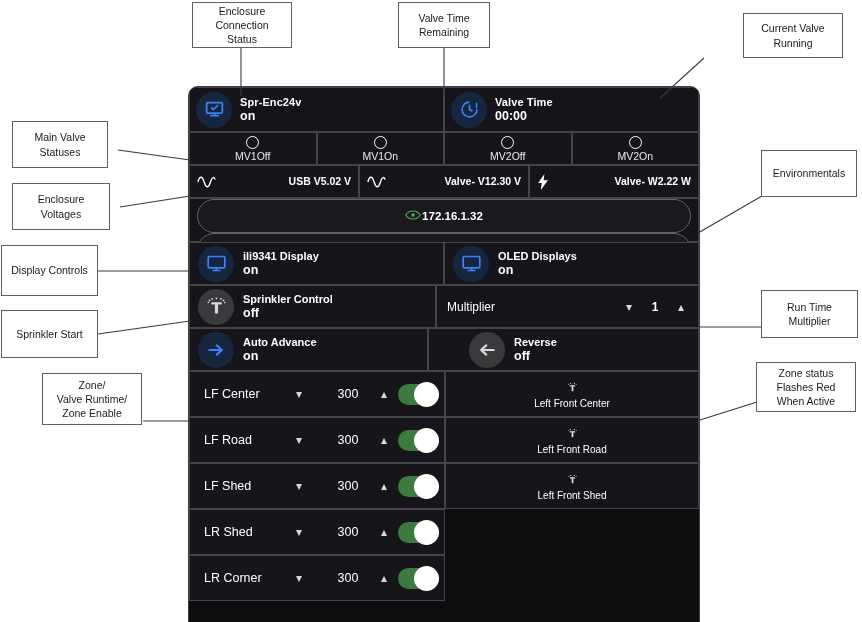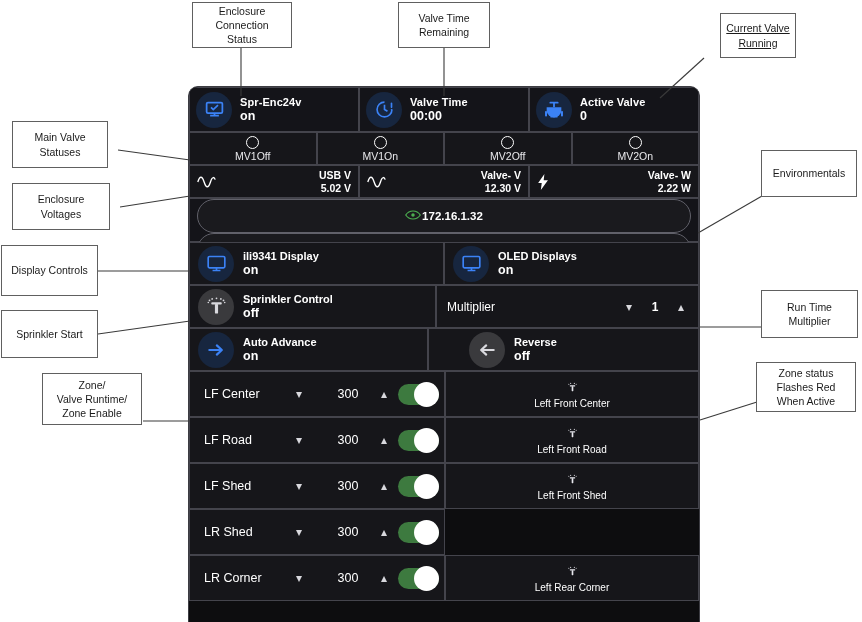--- a/index.html
+++ b/index.html
@@ -45,21 +45,21 @@
   
   .mv-row{height:33px;}
   .mv-cell{flex:1;flex-direction:column;justify-content:center;align-items:center;gap:0px;}
   .mv-dot{width:11px;height:11px;border-radius:50%;border:1.6px solid #ffffff;}
   .mv-lbl{color:#e9e9ec;font-size:10.5px;margin-top:1px;}
 
   
   .v-row{height:33px;}
   .v-cell{flex:1;justify-content:space-between;padding:0 7px 0 7px;}
   .v-ico{color:#ffffff;display:flex;align-items:center;}
-  .v-txt{display:flex;flex-direction:column;align-items:flex-end;line-height:1.15;}
+  .v-txt{display:flex;flex-direction:row;align-items:flex-end;line-height:1.15;}
   .v-name{color:#ffffff;font-size:10.5px;font-weight:bold;}
   .v-val{color:#ffffff;font-size:10.5px;font-weight:bold;}
 
   
   .env-row{height:44px;align-items:center;justify-content:space-between;
     background:#141419;border:1px solid #44444c;box-sizing:border-box;padding:0 5px;}
   .pill{
     height:32px;border:1px solid #61616a;border-radius:17px;background:#1a1a1e;
     display:flex;align-items:center;justify-content:center;gap:1px;padding:0 11px;
     flex:1;margin:0 2px;
@@ -111,21 +111,21 @@
     <line x1="757" y1="402" x2="700" y2="420"></line>
   </g>
 </svg>
 
 <div class="callout" style="left:192px;top:2px;width:100px;height:46px;">
   <span>Enclosure<br>Connection<br>Status</span>
 </div>
 <div class="callout" style="left:398px;top:2px;width:92px;height:46px;">
   <span>Valve Time<br>Remaining</span>
 </div>
-<div class="callout" style="left:720px;top:13px;width:76px;height:45px;text-decoration:underline;">
+<div class="callout" style="left:743px;top:13px;width:100px;height:45px;">
   <span>Current Valve<br>Running</span>
 </div>
 
 <div class="callout" style="left:12px;top:121px;width:96px;height:47px;">
   <span>Main Valve<br>Statuses</span>
 </div>
 <div class="callout" style="left:12px;top:183px;width:98px;height:47px;">
   <span>Enclosure Voltages</span>
 </div>
 <div class="callout" style="left:1px;top:245px;width:97px;height:51px;">
@@ -174,36 +174,20 @@
           <path d="M20 5v4.5" stroke-linecap="round"></path>
           <circle cx="20" cy="12.4" r="0.9" fill="#3b82f6" stroke="none"></circle>
         </svg>
       </div>
       <div class="hdr-txt">
         <span class="hdr-title">Valve Time</span>
         <span class="hdr-val">00:00</span>
       </div>
     </div>
 
-    <div class="cell hdr-cell">
-      <div class="circ">
-        <svg width="22" height="22" viewBox="0 0 24 24" fill="#3b82f6">
-          <rect x="7" y="3" width="10" height="2" rx="1"></rect>
-          <rect x="11" y="4" width="2" height="5"></rect>
-          <path d="M4 9h16v3.2a8 8 0 0 1-16 0z"></path>
-          <rect x="2.2" y="13" width="2.2" height="6" rx="1"></rect>
-          <rect x="19.6" y="13" width="2.2" height="6" rx="1"></rect>
-          <rect x="8" y="18" width="8" height="2.3" rx="1"></rect>
-        </svg>
-      </div>
-      <div class="hdr-txt">
-        <span class="hdr-title">Active Valve</span>
-        <span class="hdr-val">0</span>
-      </div>
-    </div>
   </div>
 
   <div class="row mv-row">
     <div class="cell mv-cell">
       <span class="mv-dot"></span>
       <span class="mv-lbl">MV1Off</span>
     </div>
     <div class="cell mv-cell">
       <span class="mv-dot"></span>
       <span class="mv-lbl">MV1On</span>
@@ -477,28 +461,15 @@
   <div class="row zone-row">
     <div class="cell zone-left">
       <span class="zone-name">LR Corner</span>
       <span class="zone-dn">▾</span>
       <span class="zone-time">300</span>
       <span class="zone-up">▴</span>
       <span class="toggle">
           <span class="knob"></span>
         </span>
     </div>
-    <div class="cell zone-right">
-      <span class="zone-ico">
-        <svg width="11" height="11" viewBox="0 0 24 24" fill="#e8e8ee">
-          <rect x="10.2" y="9" width="3.6" height="11" rx="1"></rect>
-          <rect x="6" y="7.2" width="12" height="2.4" rx="1"></rect>
-          <circle cx="4" cy="5" r="1.1"></circle>
-            <circle cx="8" cy="3" r="1.1"></circle>
-          <circle cx="16" cy="3" r="1.1"></circle>
-            <circle cx="20" cy="5" r="1.1"></circle>
-        </svg>
-      </span>
-      <span class="zone-desc">Left Rear Corner</span>
-    </div>
   </div>
 
 </div>
 
 </body></html>

